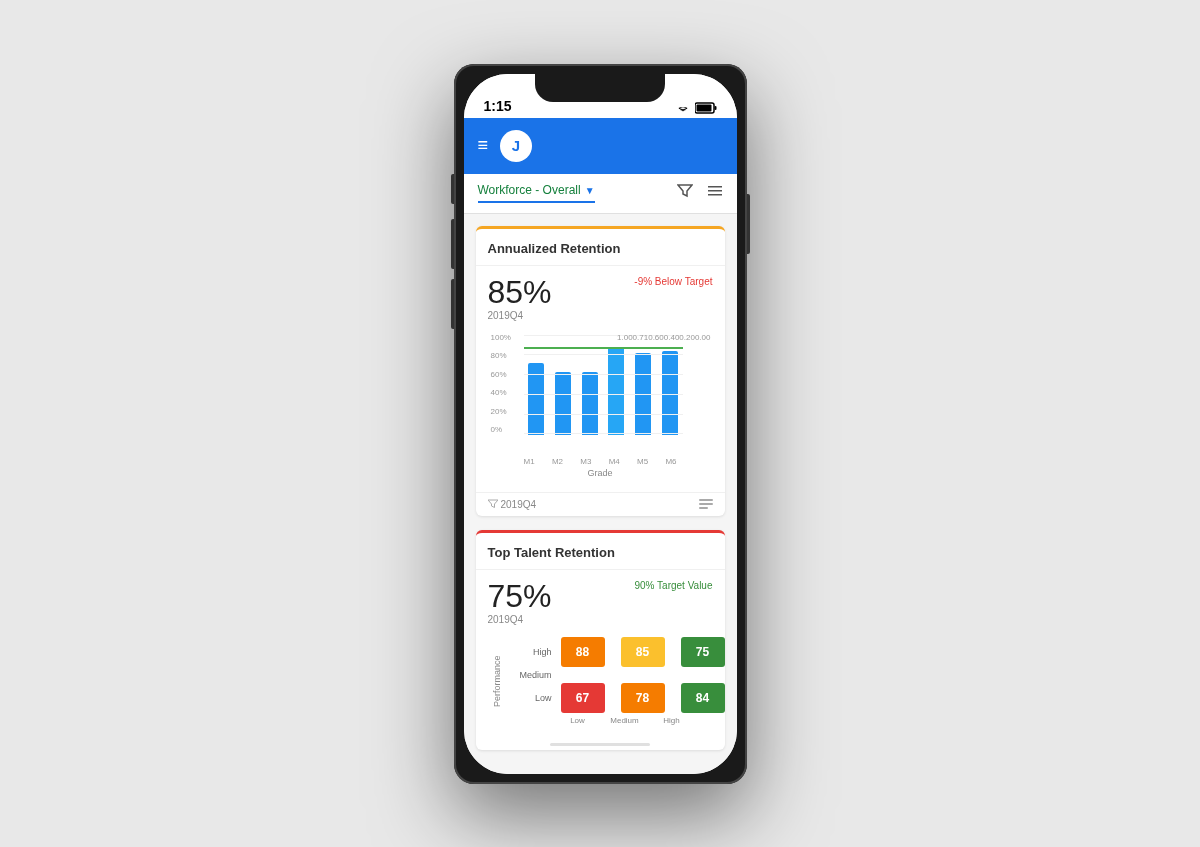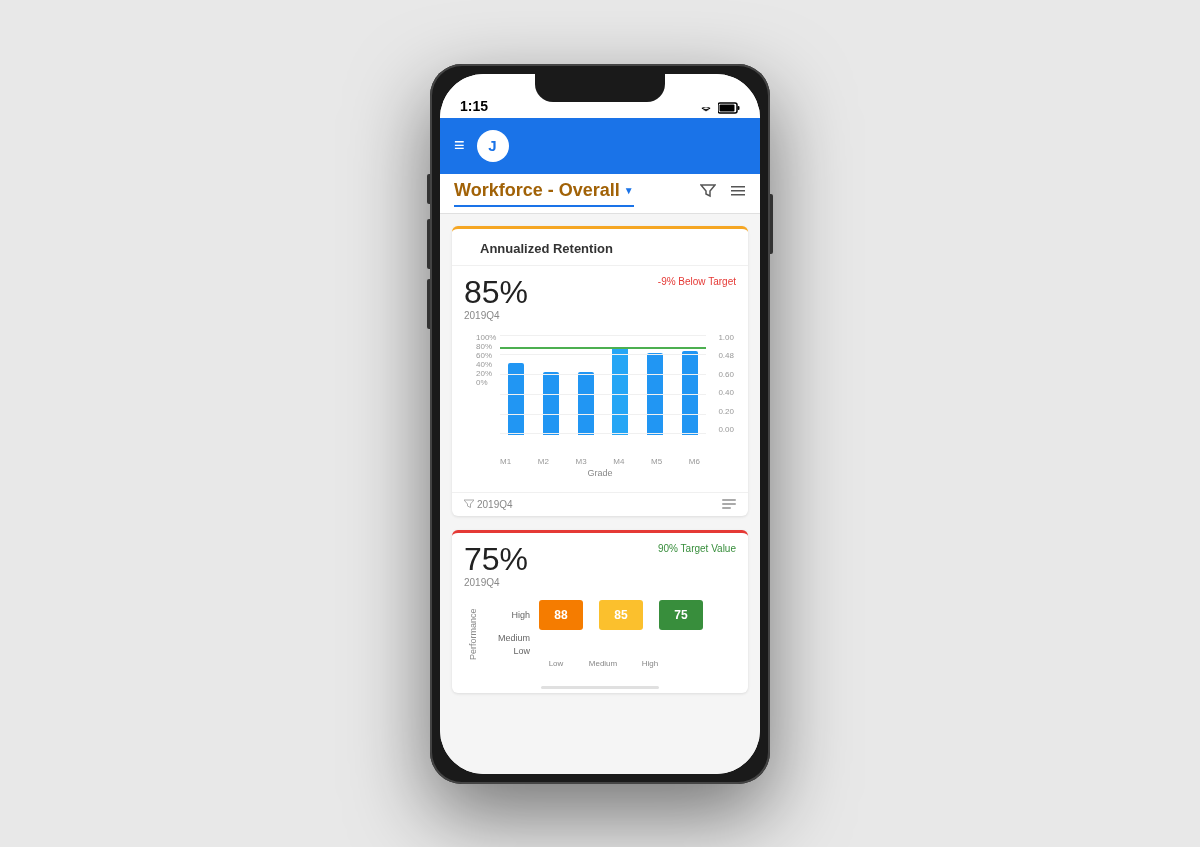--- a/index.html
+++ b/index.html
@@ -5,24 +5,24 @@
     * { box-sizing: border-box; margin: 0; padding: 0; }
     body {
       background: #e8e8e8;
       display: flex;
       justify-content: center;
       align-items: center;
       min-height: 847px;
       font-family: -apple-system, BlinkMacSystemFont, 'Segoe UI', sans-serif;
     }
     .phone-outer {
-      width: 340px;
+      width: 293px;
       height: 720px;
       background: #1a1a1a;
-      border-radius: 32px;
+      border-radius: 20px;
       padding: 10px;
       box-shadow: 0 30px 80px rgba(0,0,0,0.5), inset 0 0 0 2px #444;
       position: relative;
     }
     .phone-inner {
       width: 100%;
       height: 100%;
       background: #fff;
       border-radius: 44px;
       overflow: hidden;
@@ -99,23 +99,23 @@
       justify-content: space-between;
     }
     .tab-selector {
       display: flex;
       align-items: center;
       gap: 4px;
       border-bottom: 2px solid #1a73e8;
       padding-bottom: 4px;
     }
     .tab-label {
-      font-size: 18px;
-      color: #a16207;
-      font-weight: 700;
+      font-size: 12px;
+      color: #15803d;
+      font-weight: 400;
     }
     .tab-icons {
       display: flex;
       gap: 14px;
       align-items: center;
     }
     .tab-icon-btn {
       color: #555;
       font-size: 16px;
     }
@@ -133,21 +133,20 @@
       box-shadow: 0 1px 3px rgba(0,0,0,0.1);
     }
     .card-header {
       padding: 10px 12px 8px;
       border-bottom: 1px solid #f0f0f0;
     }
     .card-title {
       font-size: 13px;
       font-weight: 600;
       color: #333;
-      margin-left: 16px;
     }
     .card-accent-yellow { border-top: 3px solid #f5a623; }
     .card-accent-red { border-top: 3px solid #e53935; }
     .card-body { padding: 10px 12px; }
     .metric-value {
       font-size: 32px;
       font-weight: 300;
       color: #222;
       line-height: 1;
     }
@@ -173,36 +172,36 @@
     .bar-chart-container {
       display: flex;
       align-items: flex-end;
       height: 130px;
       gap: 2px;
       padding: 10px 30px 20px 36px;
       position: relative;
     }
     .bar-chart-y-labels {
       position: absolute;
-      left: 12px;
+      left: 3px;
       top: 8px;
       bottom: 20px;
       display: flex;
       flex-direction: column;
-      justify-content: flex-start;
+      justify-content: space-between;
       font-size: 8px;
       color: #999;
     }
     .bar-chart-y-labels-right {
       position: absolute;
       right: 2px;
       top: 8px;
       bottom: 20px;
       display: flex;
-      flex-direction: column;
+      flex-direction: row;
       justify-content: space-between;
       font-size: 8px;
       color: #999;
     }
     .bar-chart-x-labels {
       display: flex;
       justify-content: space-between;
       padding: 2px 36px 0 36px;
       font-size: 8px;
       color: #999;
@@ -464,21 +463,21 @@
                 </div>
               <div class="bar-group">
                   <div class="bar" style="height:82%;"></div>
                 </div>
               <div class="bar-group">
                   <div class="bar" style="height:84%;"></div>
                 </div>
 
               <div class="bar-chart-y-labels-right">
                 <span>1.00</span>
-                <span>0.48</span>
+                <span>0.71</span>
                 <span>0.60</span>
                 <span>0.40</span>
                 <span>0.20</span>
                 <span>0.00</span>
               </div>
             </div>
             <div class="bar-chart-x-labels">
               <span>M1</span>
               <span>M2</span>
               <span>M3</span>
@@ -498,20 +497,23 @@
           </div>
           <svg width="14" height="10" viewBox="0 0 14 10">
             <rect x="0" y="0" width="14" height="2" rx="1" fill="#aaa"></rect>
             <rect x="0" y="4" width="14" height="2" rx="1" fill="#aaa"></rect>
             <rect x="0" y="8" width="9" height="2" rx="1" fill="#aaa"></rect>
           </svg>
         </div>
       </div>
 
       <div class="card card-accent-red">
+        <div class="card-header">
+          <span class="card-title">Top Talent Retention</span>
+        </div>
         <div class="card-body">
           <div class="metric-row">
             <div>
               <div class="metric-value">75%</div>
               <div class="metric-period">2019Q4</div>
             </div>
             <div class="metric-target" style="color:#388e3c;">90% Target Value</div>
           </div>
 
           <div class="heatmap-container" style="margin-top:8px;">
@@ -526,20 +528,25 @@
                   <div class="heatmap-cell cell-green">75</div>
                 </div>
               </div>
 
               <div class="heatmap-row">
                 <div class="heatmap-row-label">Medium</div>
               </div>
 
               <div class="heatmap-row">
                 <div class="heatmap-row-label">Low</div>
+                <div class="heatmap-cells">
+                  <div class="heatmap-cell cell-red">67</div>
+                  <div class="heatmap-cell cell-orange">78</div>
+                  <div class="heatmap-cell cell-green">84</div>
+                </div>
               </div>
 
               <div style="display:flex; padding-left:44px; gap:3px; margin-top:2px;">
                 <div style="width:44px; text-align:center; font-size:8px; color:#888;">Low</div>
                 <div style="width:44px; text-align:center; font-size:8px; color:#888;">Medium</div>
                 <div style="width:44px; text-align:center; font-size:8px; color:#888;">High</div>
               </div>
             </div>
           </div>
         </div>

